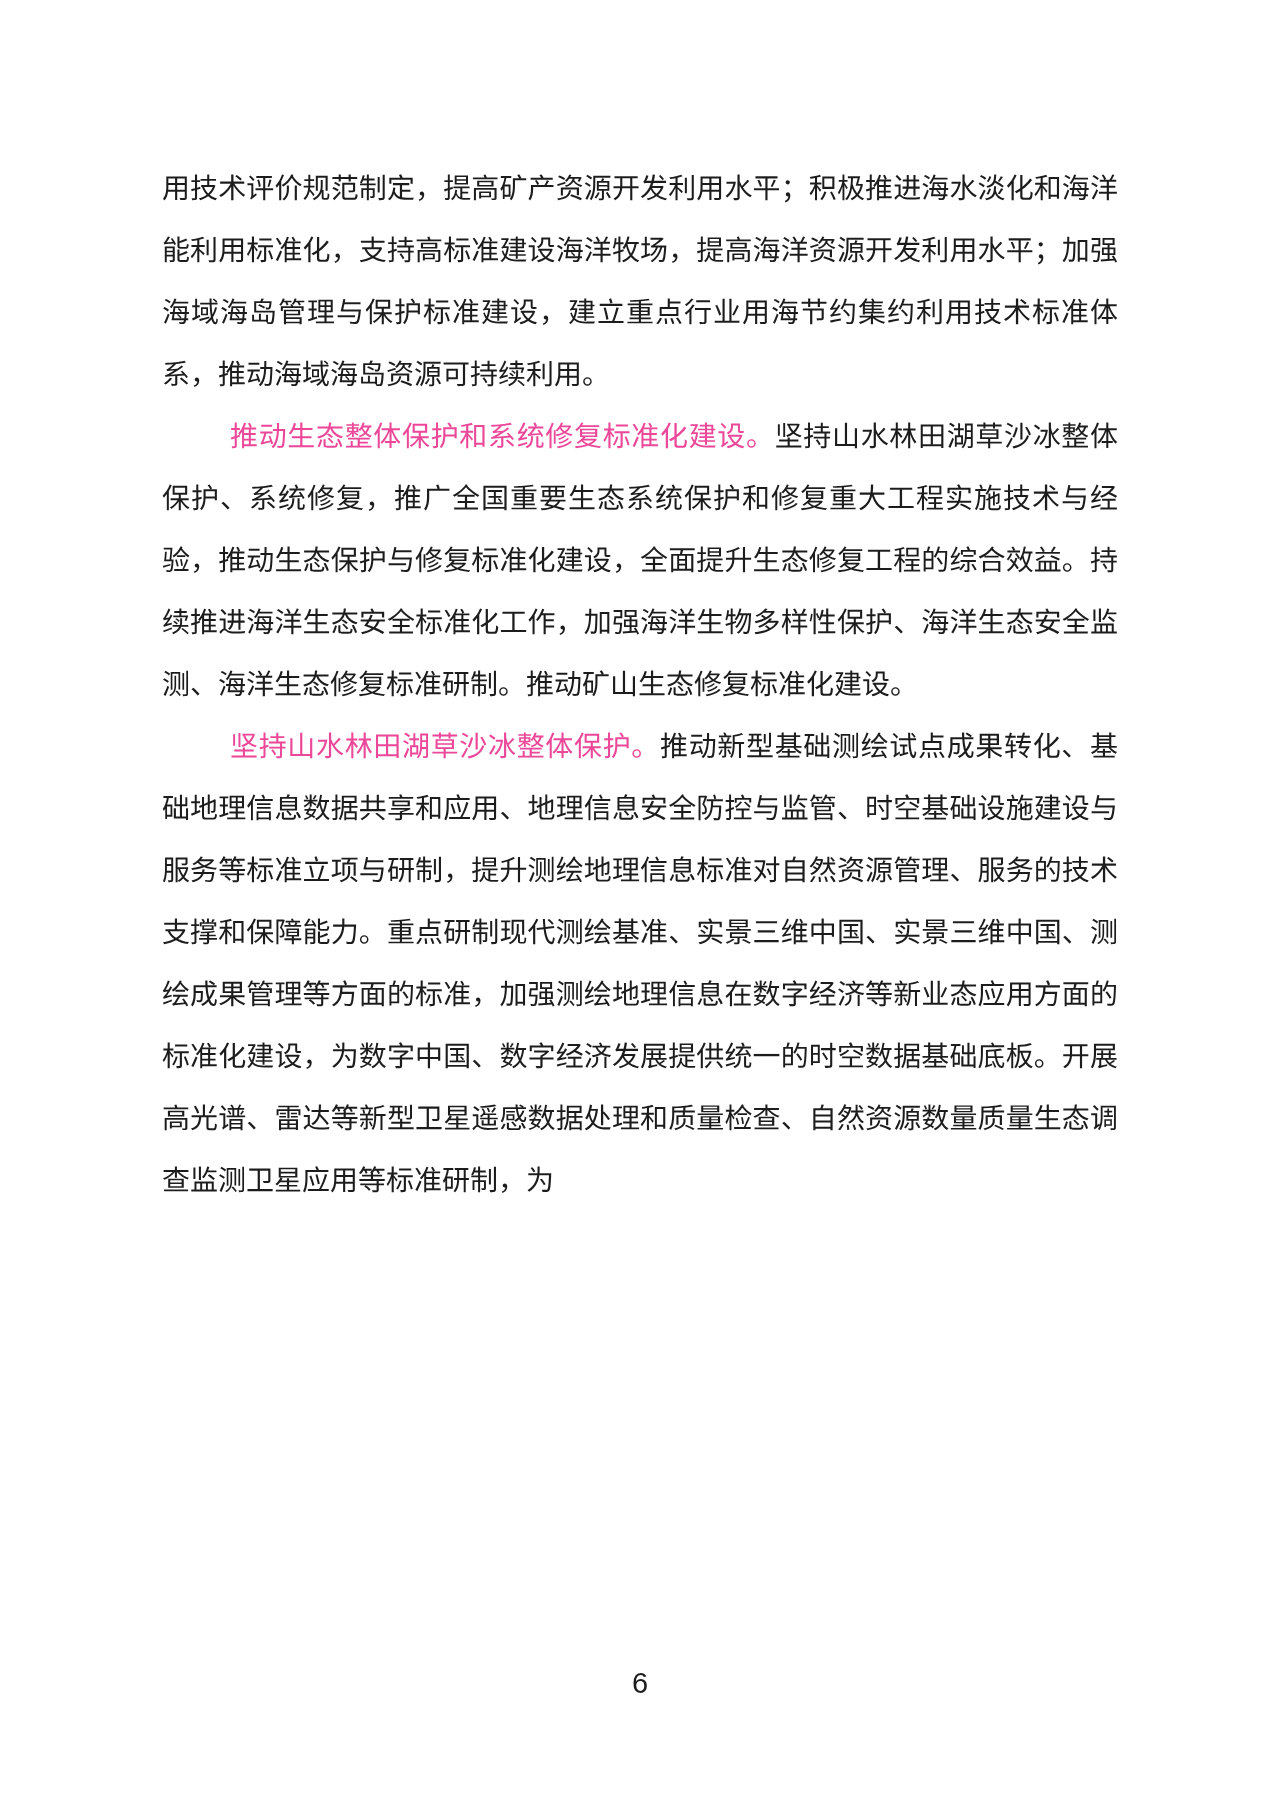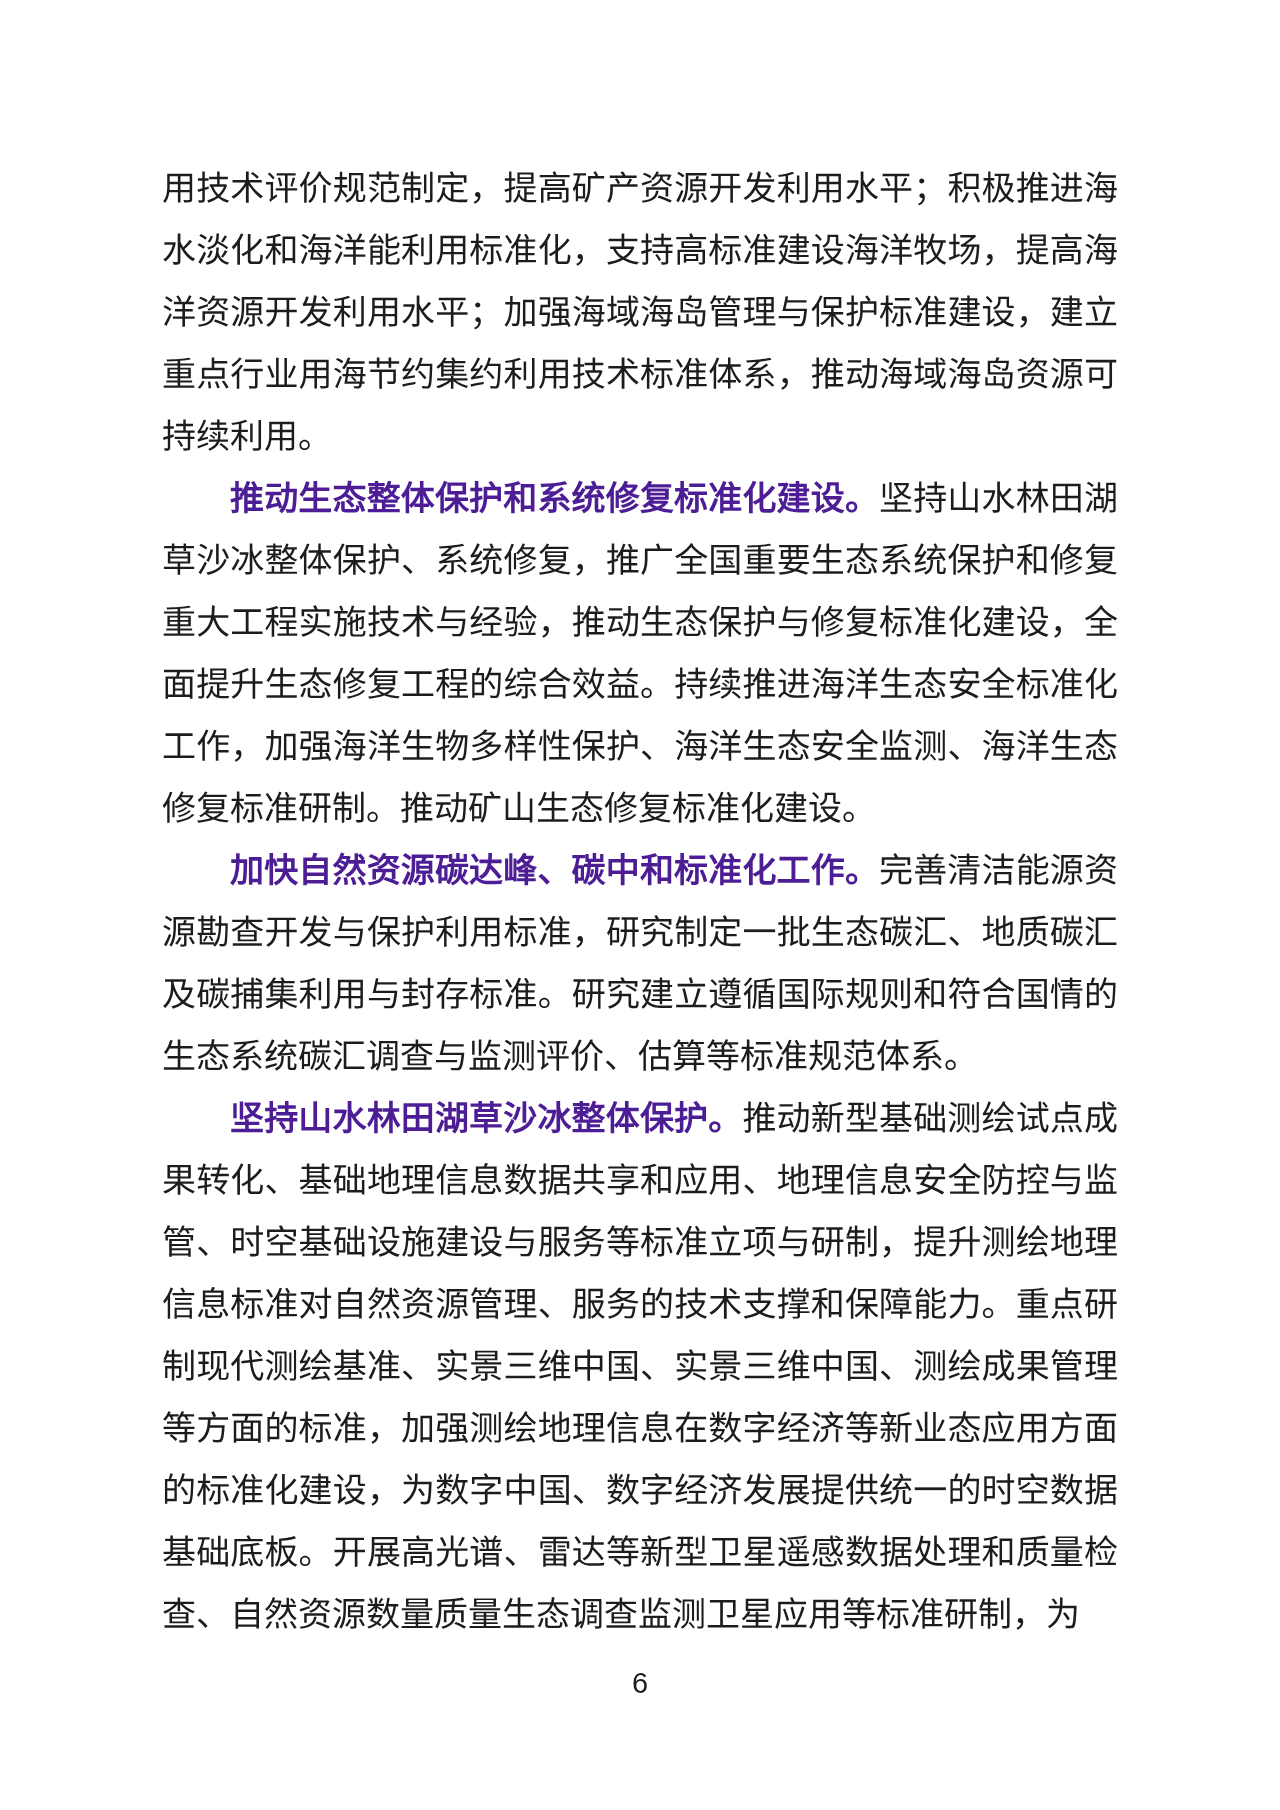--- a/index.html
+++ b/index.html
@@ -24,35 +24,35 @@
   }
   .content {
     position: absolute;
     left: 162px;
     top: 158px;
     width: 956px;
   }
   .content p {
     margin: 0;
     padding: 0;
-    font-size: 34px;
+    font-size: 28px;
     line-height: 62px;
     color: #1c1c1c;
     text-align: justify;
     text-justify: inter-ideograph;
     letter-spacing: 0px;
     word-break: break-all;
     font-family: "Liberation Serif", serif;
   }
   .content p.indent {
     text-indent: 68px;
   }
   .content p strong {
-    font-weight: 700;
-    color: #4c1d95;
+    font-weight: 400;
+    color: #ec4899;
   }
   .page-number {
     position: absolute;
     left: 0;
     top: 1666px;
     width: 1280px;
     text-align: center;
     font-size: 29px;
     line-height: 34px;
     color: #1c1c1c;
@@ -62,20 +62,19 @@
 </head>
 <body>
 
 <div class="page">
   <div class="content">
 
     <p><strong></strong><span>用技术评价规范制定，提高矿产资源开发利用水平；积极推进海水淡化和海洋能利用标准化，支持高标准建设海洋牧场，提高海洋资源开发利用水平；加强海域海岛管理与保护标准建设，建立重点行业用海节约集约利用技术标准体系，推动海域海岛资源可持续利用。</span></p>
 
     <p class="indent"><strong>推动生态整体保护和系统修复标准化建设。</strong><span>坚持山水林田湖草沙冰整体保护、系统修复，推广全国重要生态系统保护和修复重大工程实施技术与经验，推动生态保护与修复标准化建设，全面提升生态修复工程的综合效益。持续推进海洋生态安全标准化工作，加强海洋生物多样性保护、海洋生态安全监测、海洋生态修复标准研制。推动矿山生态修复标准化建设。</span></p>
 
-    <p class="indent"><strong>加快自然资源碳达峰、碳中和标准化工作。</strong><span>完善清洁能源资源勘查开发与保护利用标准，研究制定一批生态碳汇、地质碳汇及碳捕集利用与封存标准。研究建立遵循国际规则和符合国情的生态系统碳汇调查与监测评价、估算等标准规范体系。</span></p>
 
     <p class="indent"><strong>坚持山水林田湖草沙冰整体保护。</strong><span>推动新型基础测绘试点成果转化、基础地理信息数据共享和应用、地理信息安全防控与监管、时空基础设施建设与服务等标准立项与研制，提升测绘地理信息标准对自然资源管理、服务的技术支撑和保障能力。重点研制现代测绘基准、实景三维中国、实景三维中国、测绘成果管理等方面的标准，加强测绘地理信息在数字经济等新业态应用方面的标准化建设，为数字中国、数字经济发展提供统一的时空数据基础底板。开展高光谱、雷达等新型卫星遥感数据处理和质量检查、自然资源数量质量生态调查监测卫星应用等标准研制，为</span></p>
 
   </div>
 
   <div class="page-number">6</div>
 </div>
 
 </body></html>

